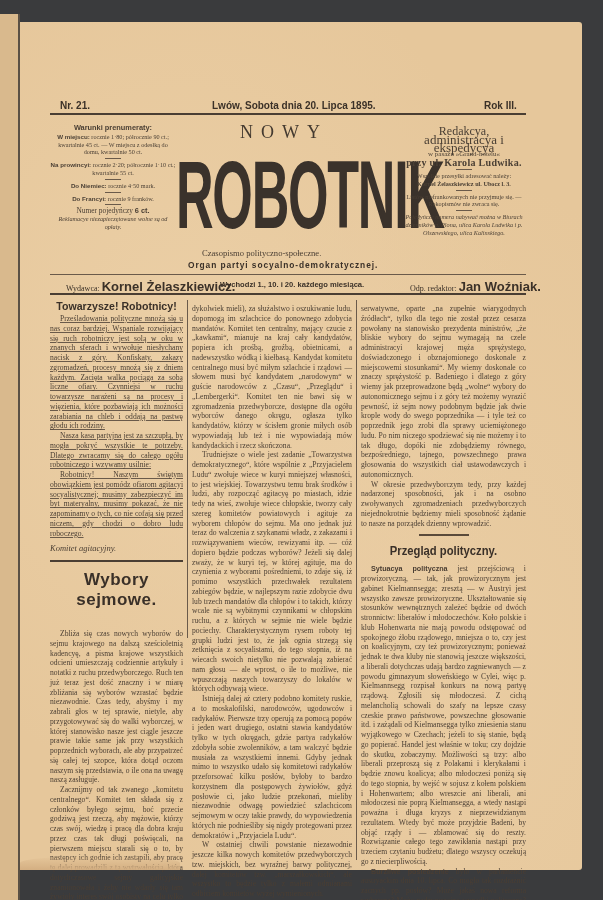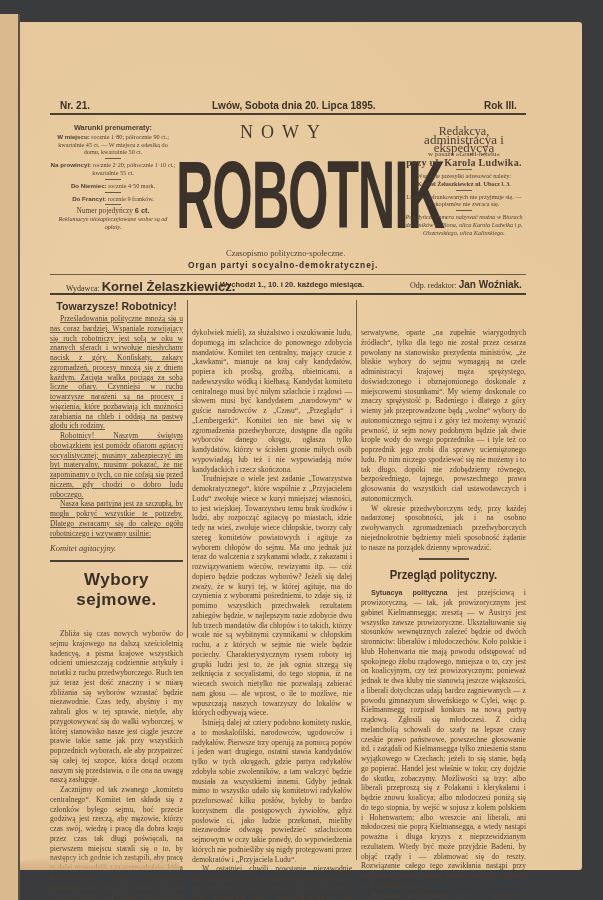--- a/index.html
+++ b/index.html
@@ -13,21 +13,21 @@
   .hdrline{position:absolute;height:0;border-top:1px solid #5a4c3e;}
   .thick{border-top:2px solid #4a3e33;}
   .t-sans{font-family:"Liberation Sans",sans-serif;}
   .issue{font-family:"Liberation Sans",sans-serif;font-weight:bold;font-size:10px;}
   .sub-small{font-size:6.2px;line-height:7.8px;text-align:center;color:#4a3f34;}
   .sub-small b{font-family:"Liberation Sans",sans-serif;text-align:center;}
   .title-nowy{font-family:"Liberation Serif",serif;font-size:18px;letter-spacing:8px;color:#443a30;}
   .title-rob{font-family:"Liberation Sans",sans-serif;font-weight:bold;font-size:84px;line-height:84px;color:#3a322b;letter-spacing:-2px;transform:scaleX(0.62) scaleY(1.15);transform-origin:left top;white-space:nowrap;}
   .col{position:absolute;font-size:7.6px;line-height:9.75px;text-align:justify;color:#4a3e33;}
   .col p{margin:0;text-indent:10px;}
-  .col p.noind{text-indent:0;margin-top:24px;}
+  .col p.noind{text-indent:0;}
   .col h2{margin:0;text-align:center;font-family:"Liberation Sans",sans-serif;font-weight:bold;color:#3a3028;}
   .vrule{position:absolute;width:0;border-left:1px solid #6a5a4a;}
   .u{text-decoration:underline;text-decoration-color:#6a5a4a;}
   .sig{font-style:italic;text-align:left;padding-right:16px;margin:6px 0 4px 0;font-size:8.5px;}
   .short-rule{width:50px;margin:6px auto;border-top:2px solid #5a4a3a;}
   b.sans{font-family:"Liberation Sans",sans-serif;}
 </style>
 </head>
 <body>
 
@@ -49,21 +49,21 @@
     <div><b>Do Niemiec:</b> <span>rocznie 4·50 mark.</span></div>
     <div style="width:16px;margin:2px auto;border-top:1px solid #6a5a4a;"></div>
     <div><b>Do Francyi:</b> <span>rocznie 9 franków.</span></div>
     <div style="width:16px;margin:2px auto;border-top:1px solid #6a5a4a;"></div>
     <div style="font-size:7.4px;"><span>Numer pojedyńczy</span> <b class="sans">6 ct.</b></div>
     <div style="font-style:italic;">Reklamacye niezapieczętowane wolne są od opłaty.</div>
   </div>
 
   <div class="abs title-nowy" style="left:220px;top:100px;">NOWY</div>
   <div class="abs title-rob" style="left:156px;top:124px;">ROBOTNIK</div>
-  <div class="abs" style="left:206px;top:226px;font-size:8.6px;color:#4a3e33;">Czasopismo polityczno-społeczne.</div>
+  <div class="abs" style="left:182px;top:226px;font-size:8.6px;color:#4a3e33;">Czasopismo polityczno-społeczne.</div>
   <div class="abs t-sans" style="left:168px;top:238px;font-size:8.4px;font-weight:bold;letter-spacing:0.9px;color:#3a3028;">Organ partyi socyalno-demokratycznej.</div>
 
   <div class="abs sub-small" style="left:380px;top:106px;width:128px;">
     <div style="font-size:12px;text-align:center;">Redakcya,</div>
     <div style="font-size:13px;">administracya i ekspedycya</div>
     <div style="font-size:7px;">w pasażu »Grand-hotelu«</div>
     <div style="font-size:10px;font-weight:bold;letter-spacing:0.3px;">przy ul. Karola Ludwika.</div>
     <div style="width:16px;margin:2px auto;border-top:1px solid #6a5a4a;"></div>
     <div>Wszelkie przesyłki adresować należy:</div>
     <div style="font-weight:bold;">Kornel Żelaszkiewicz ul. Ubocz l. 3.</div>
@@ -74,32 +74,32 @@
   </div>
 
   <div class="hdrline" style="left:30px;top:252px;width:476px;border-top:1px solid #6a5a4a;"></div>
   <div class="abs" style="left:46px;top:257px;font-size:8px;">
     <span>Wydawca:</span>
     <b class="sans" style="font-size:13px;">Kornel Żelaszkiewicz.</b>
   </div>
   <div class="abs t-sans" style="left:200px;top:258px;font-size:7.6px;font-weight:bold;">Wychodzi 1., 10. i 20. każdego miesiąca.</div>
   <div class="abs" style="left:390px;top:257px;font-size:8px;">
     <span>Odp. redaktor:</span>
-    <b class="sans" style="font-size:10px;">Jan Woźniak.</b>
+    <b class="sans" style="font-size:13px;">Jan Woźniak.</b>
   </div>
   <div class="hdrline thick" style="left:30px;top:271px;width:476px;"></div>
 
   <div class="vrule" style="left:167px;top:278px;height:338px;"></div>
   <div class="vrule" style="left:336px;top:278px;height:560px;"></div>
 
   <div class="col" style="left:30px;top:276px;width:133px;">
     <h2 style="font-size:11.5px;line-height:16px;transform:scaleX(0.92);">Towarzysze! Robotnicy!</h2>
     <p class="u">Prześladowania polityczne mnożą się u nas coraz bardziej. Wspaniale rozwijający się ruch robotniczy jest solą w oku w znanych sferach i wywołuje niesłychany nacisk z góry. Konfiskaty, zakazy zgromadzeń, procesy mnożą się z dniem każdym. Zacięta walka pociąga za sobą liczne ofiary. Czynniejsi w ruchu towarzysze narażeni są na procesy i więzienia, które pozbawiają ich możności zarabiania na chleb i oddają na pastwę głodu ich rodziny.</p>
+    <p class="u">Nasza kasa partyjna jest za szczupłą, by mogła pokryć wszystkie te potrzeby. Dlatego zwracamy się do całego ogółu robotniczego i wzywamy usilnie:</p>
     <p class="u">Robotnicy! Naszym świętym obowiązkiem jest pomódz ofiarom agitacyi socyalistycznej; musimy zabezpieczyć im byt materyalny, musimy pokazać, że nie zapominamy o tych, co nie cofają się przed niczem, gdy chodzi o dobro ludu roboczego.</p>
-    <p class="u">Nasza kasa partyjna jest za szczupłą, by mogła pokryć wszystkie te potrzeby. Dlatego zwracamy się do całego ogółu robotniczego i wzywamy usilnie:</p>
     <div class="sig">Komitet agitacyjny.</div>
     <div style="border-top:2px solid #4a3e33;margin:6px 0 8px 0;"></div>
     <h2 style="font-size:17px;line-height:20px;letter-spacing:0.5px;margin-bottom:19px;">Wybory sejmowe.</h2>
     <p>Zbliża się czas nowych wyborów do sejmu krajowego na dalszą sześcioletnią kadencyę, a pisma krajowe wszystkich odcieni umieszczają codziennie artykuły i notatki z ruchu przedwyborczego. Ruch ten już teraz jest dość znaczny i w miarę zbliżania się wyborów wzrastać będzie niezawodnie. Czas tedy, abyśmy i my zabrali głos w tej sprawie, nietyle, aby przygotowywać się do walki wyborczej, w której stanowisko nasze jest ciągle jeszcze prawie takie same jak przy wszystkich poprzednich wyborach, ale aby przypatrzeć się całej tej szopce, która dotąd oczom naszym się przedstawia, o ile ona na uwagę naszą zasługuje.</p>
     <p>Zacznijmy od tak zwanego „komitetu centralnego“. Komitet ten składa się z członków byłego sejmu, boć przecie godziwą jest rzeczą, aby mężowie, którzy czas swój, wiedzę i pracę dla dobra kraju przez czas tak długi poświęcali, na pierwszem miejscu starali się o to, by następcy ich godnie ich zastąpili, aby pracę tę dalej prowadzili z tą wytrwałością, która dotychczasowe sejmy galicyjskie znamionowała i żeby nie wdarły się tam żywioły interes swój osobisty na celu tylko mające, ale pełni zaparcia się i poczucia sprawiedliwości, jak to było dotychczas — czyli innemi słowy, aby starali się o to, by ich i nadal w całym pięknym komplecie do nowego sejmu wybrano. Komitet ten wybrano jeszcze podczas ostatniej sesyi sejmowej i widzimy tam też „demokratów“ z lewicy sejmowej. Naturalnie są oni i tu w mniejszości, tak jak w sejmie, ale wloką się jak ogon za większością szlachecką, spodziewając się, iż za wszystkie usługi oddane stańczykom, za wyrzeczenie się swoich przekonań (jeśli je kie-</p>
   </div>
 
   <div class="col" style="left:172px;top:282px;width:160px;">
     <p class="noind">dykolwiek mieli), za służalstwo i oszukiwanie ludu, dopomogą im szlachcice do ponownego zdobycia mandatów. Komitet ten centralny, mający czucie z „kawkami“, mianuje na kraj cały kandydatów, popiera ich prośbą, groźbą, obietnicami, a nadewszystko wódką i kiełbasą. Kandydat komitetu centralnego musi być miłym szlachcie i rządowi — słowem musi być kandydatem „narodowym“ w guście narodowców z „Czasu“, „Przeglądu“ i „Lembergerki“. Komitet ten nie bawi się w zgromadzenia przedwyborcze, dostępne dla ogółu wyborców danego okręgu, ogłasza tylko kandydatów, którzy w ścisłem gronie miłych osób wypowiadają lub też i nie wypowiadają mów kandydackich i rzecz skończona.</p>
     <p>Trudniejsze o wiele jest zadanie „Towarzystwa demokratycznego“, które wspólnie z „Przyjacielem Ludu“ zwołuje wiece w kuryi mniejszej własności, to jest wiejskiej. Towarzystwu temu brak środków i ludzi, aby rozpocząć agitacyę po miastach, idzie tedy na wieś, zwołuje wiece chłopskie, tworzy cały szereg komitetów powiatowych i agituje za wyborem chłopów do sejmu. Ma ono jednak już teraz do walczenia z szykanami władz, z zakazami i rozwiązywaniem wieców, rewizyami itp. — cóż dopiero będzie podczas wyborów? Jeżeli się dalej zważy, że w kuryi tej, w której agituje, ma do czynienia z wyborami pośredniemi, to zdaje się, iż pomimo wszystkich przechwałek rezultatem zabiegów będzie, w najlepszym razie zdobycie dwu lub trzech mandatów dla chłopów i to takich, którzy wcale nie są wybitnymi czynnikami w chłopskim ruchu, a z których w sejmie nie wiele będzie pociechy. Charakterystycznym rysem roboty tej grupki ludzi jest to, że jak ognia strzegą się zetknięcia z socyalistami, do tego stopnia, iż na wiecach swoich nietylko nie pozwalają zabierać nam głosu — ale wprost, o ile to możliwe, nie wpuszczają naszych towarzyszy do lokalów w których odbywają wiece.</p>

